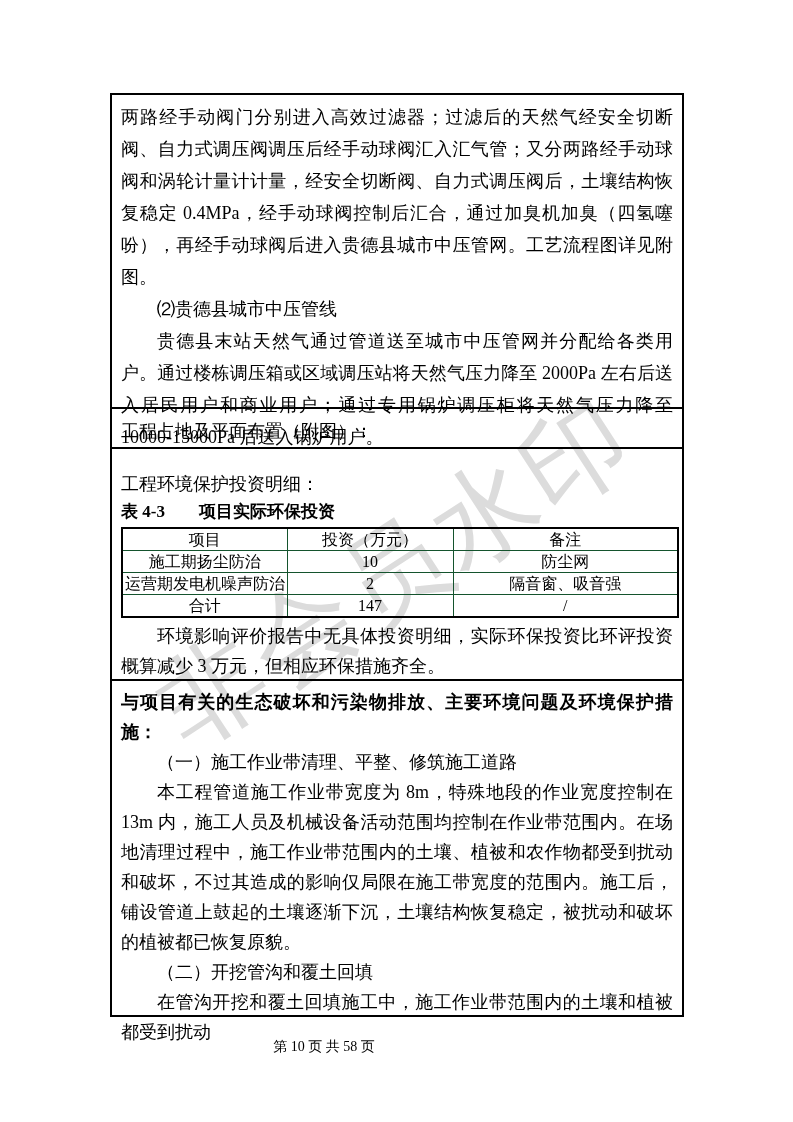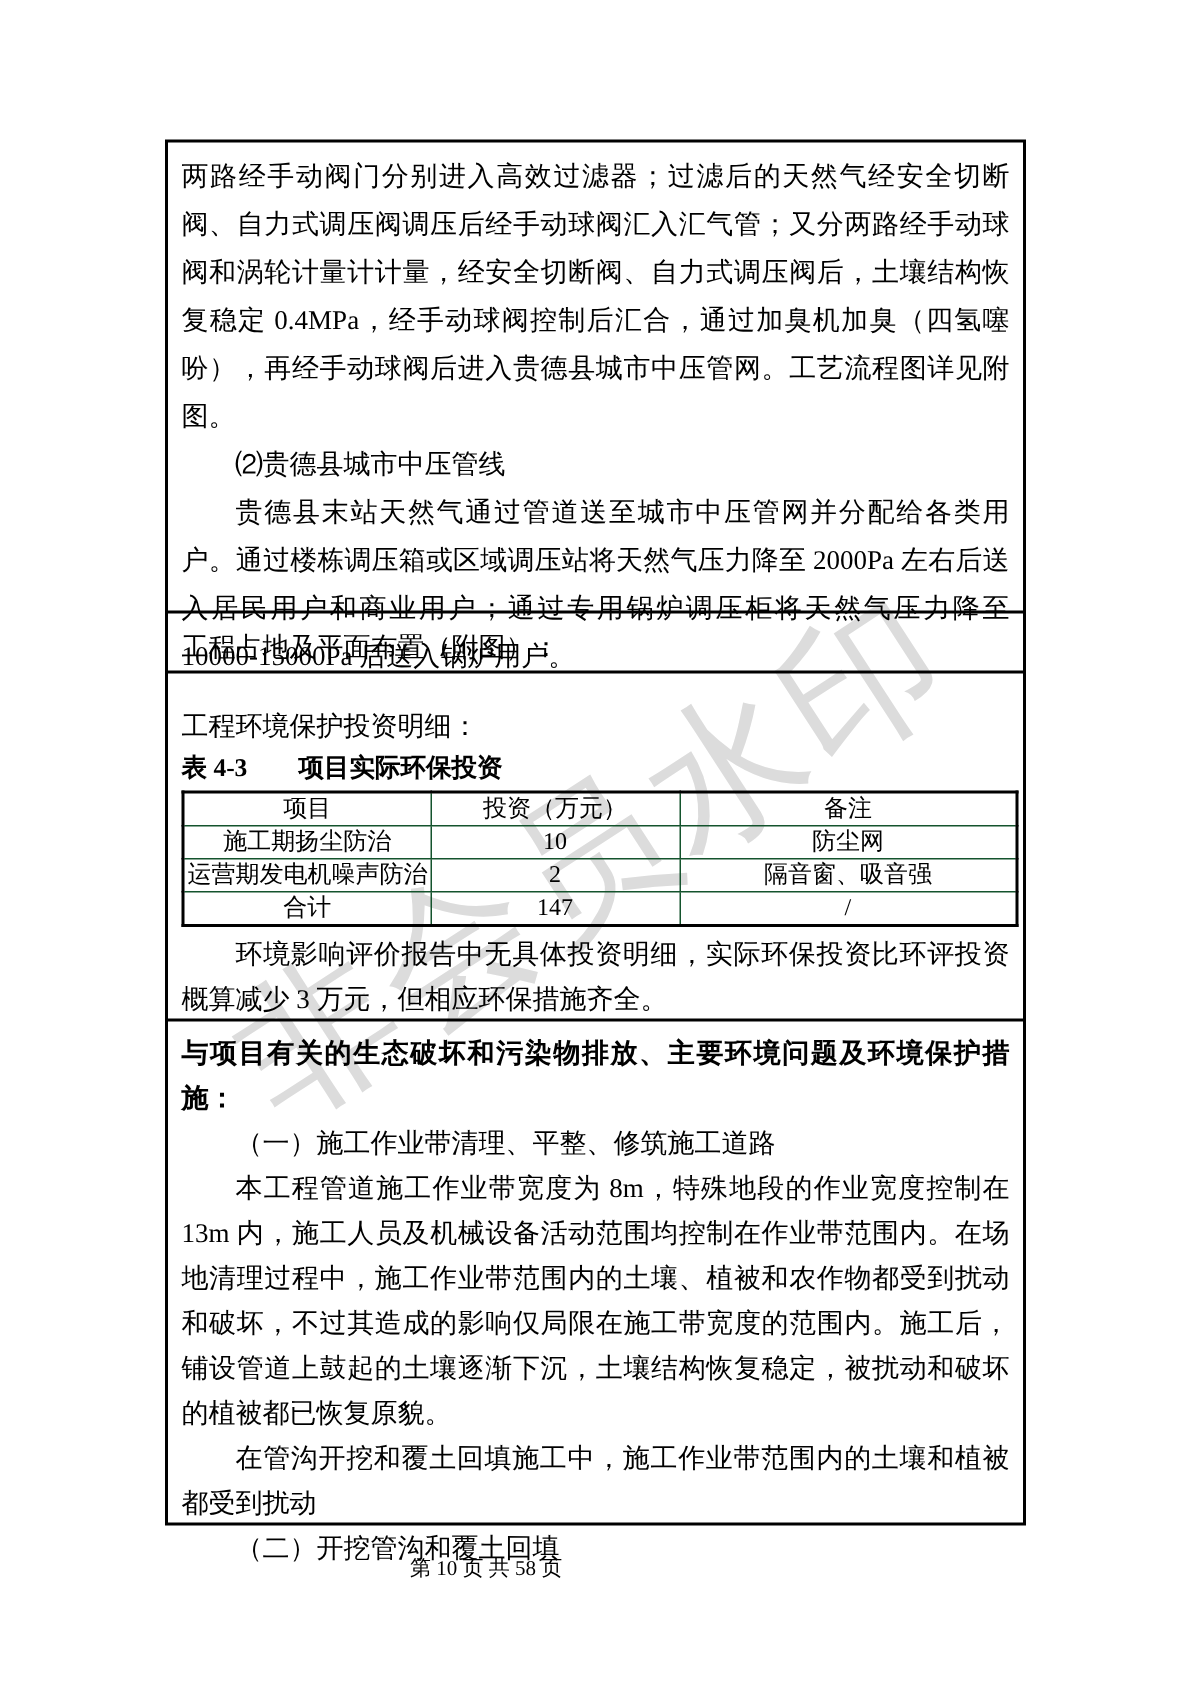--- a/index.html
+++ b/index.html
@@ -144,19 +144,19 @@
         </tr>
       </tbody>
     </table>
     <p class="indent just note">环境影响评价报告中无具体投资明细，实际环保投资比环评投资概算减少 3 万元，但相应环保措施齐全。</p>
   </section>
 
   <section class="row row-measures">
     <p class="bold just">与项目有关的生态破坏和污染物排放、主要环境问题及环境保护措施：</p>
     <p class="indent">（一）施工作业带清理、平整、修筑施工道路</p>
     <p class="indent just">本工程管道施工作业带宽度为 8m，特殊地段的作业宽度控制在 13m 内，施工人员及机械设备活动范围均控制在作业带范围内。在场地清理过程中，施工作业带范围内的土壤、植被和农作物都受到扰动和破坏，不过其造成的影响仅局限在施工带宽度的范围内。施工后，铺设管道上鼓起的土壤逐渐下沉，土壤结构恢复稳定，被扰动和破坏的植被都已恢复原貌。</p>
+    <p class="indent">（二）开挖管沟和覆土回填</p>
     <p class="indent just">在管沟开挖和覆土回填施工中，施工作业带范围内的土壤和植被都受到扰动</p>
-    <p class="indent">（二）开挖管沟和覆土回填</p>
   </section>
 
 </div>
 
 <div class="footer">第 10 页 共 58 页</div>
 
 </body></html>

